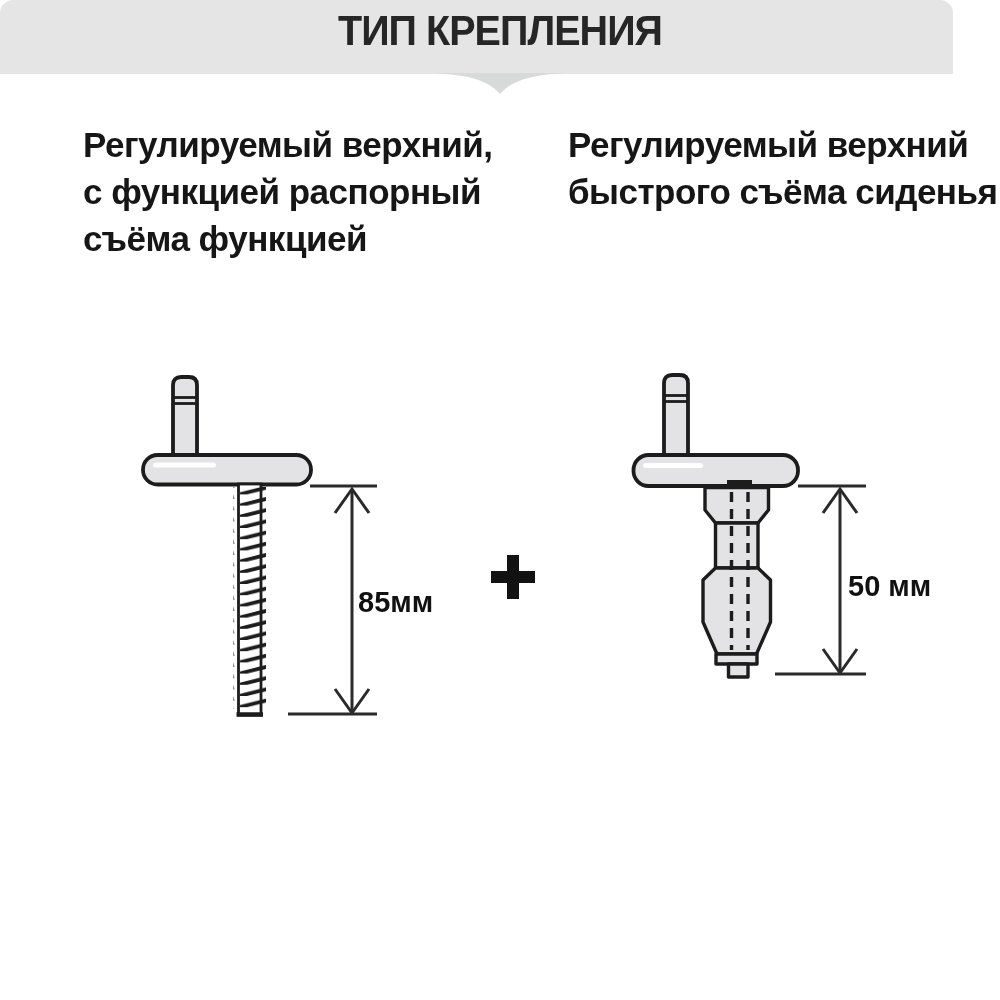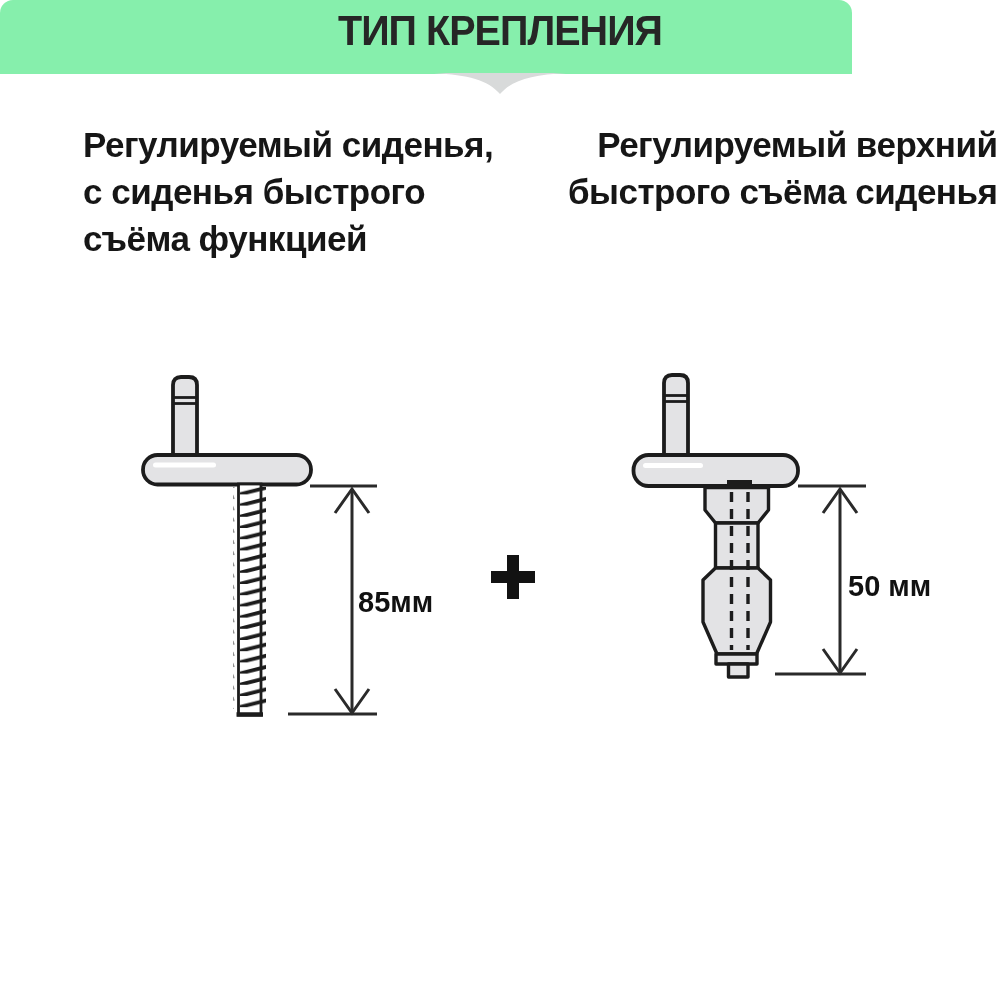--- a/index.html
+++ b/index.html
@@ -2,42 +2,42 @@
 <html lang="ru"><head>
 <meta charset="utf-8">
 <style>
   html,body{margin:0;padding:0;background:#ffffff;}
   .canvas{
     position:relative;width:1000px;height:1000px;background:#ffffff;
     font-family:"Liberation Sans",sans-serif;overflow:hidden;
   }
   
   .header{
-    position:absolute;top:0;left:0;width:852px;height:74px;
-    background:#86efac;border-radius:13px 13px 0 0;
+    position:absolute;top:0;left:0;width:953px;height:74px;
+    background:#e5e5e5;border-radius:13px 13px 0 0;
   }
   .header-title{
     position:absolute;top:1px;left:0;width:1000px;height:60px;
     display:flex;align-items:center;justify-content:center;
     font-size:42px;font-weight:bold;letter-spacing:-1px;color:#262626;
     transform:scaleX(0.94);transform-origin:50% 50%;
     white-space:nowrap;
   }
   .header-notch{
     position:absolute;top:73px;left:50%;transform:translateX(-50%);
     width:132px;height:21px;display:block;
   }
   
   .heading{
     position:absolute;top:121px;
     font-size:35px;line-height:47px;font-weight:bold;
     letter-spacing:-0.5px;color:#161616;white-space:nowrap;
   }
   .heading.left{left:83px;}
-  .heading.right{left:568px;text-align:right;}
+  .heading.right{left:568px;}
   
   .diagram{position:absolute;top:360px;width:340px;height:380px;}
   .diagram.left{left:120px;}
   .diagram.right{left:600px;}
   .dim-text{
     font-family:"Liberation Sans",sans-serif;font-weight:bold;
     font-size:29px;fill:#111111;
   }
   
   .plus{
@@ -52,22 +52,22 @@
 <div class="canvas">
 
   <div class="header">
     <div class="header-title">ТИП КРЕПЛЕНИЯ</div>
   </div>
   <svg class="header-notch" viewBox="0 0 132 21" aria-hidden="true">
     <path d="M0,0 C34,2 54,7 66,21 C78,7 98,2 132,0 Z" fill="#d8dada"></path>
   </svg>
 
   <div class="heading left">
-    <div>Регулируемый сиденья,</div>
-    <div>с сиденья быстрого</div>
+    <div>Регулируемый верхний,</div>
+    <div>с функцией распорный</div>
     <div>съёма функцией</div>
   </div>
   <div class="heading right">
     <div>Регулируемый верхний</div>
     <div>быстрого съёма сиденья</div>
   </div>
 
   <svg class="diagram left" viewBox="0 0 340 380">
     <defs>
       <pattern id="threadPattern" patternUnits="userSpaceOnUse" width="40" height="11.2">

